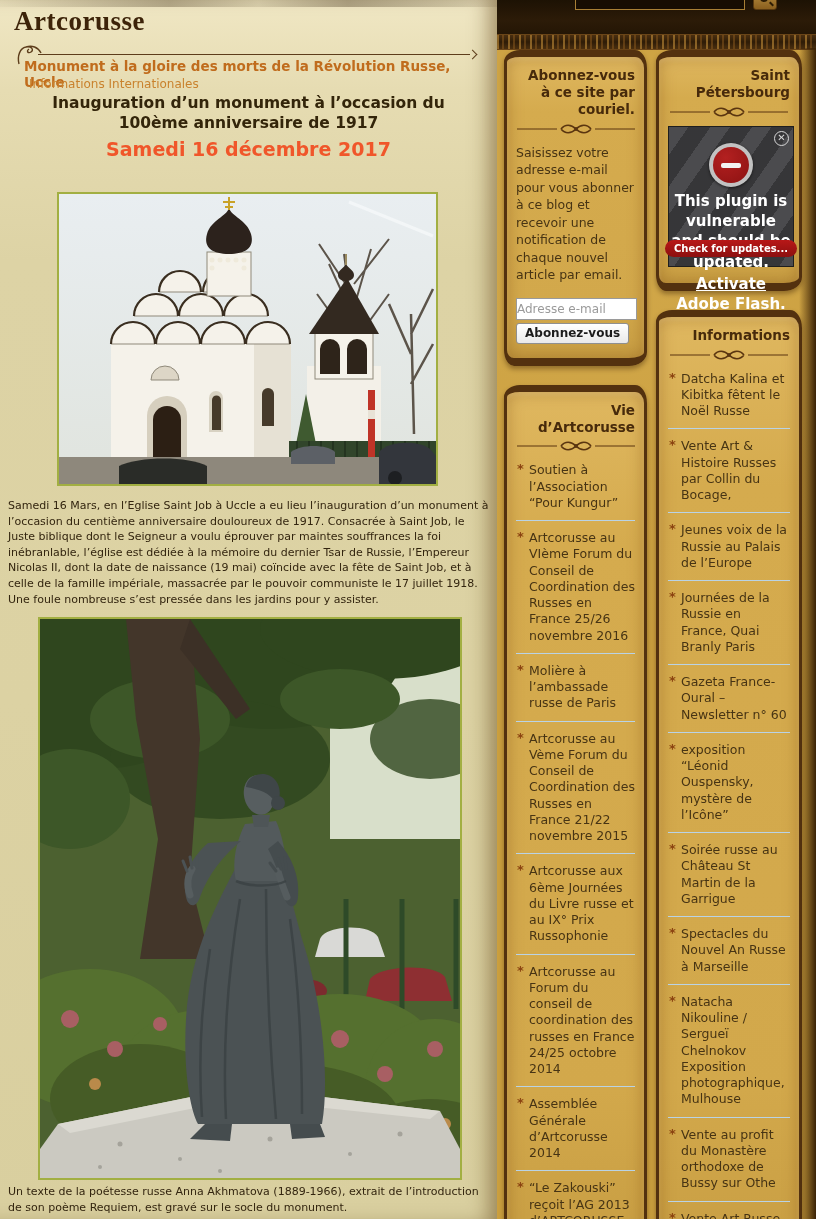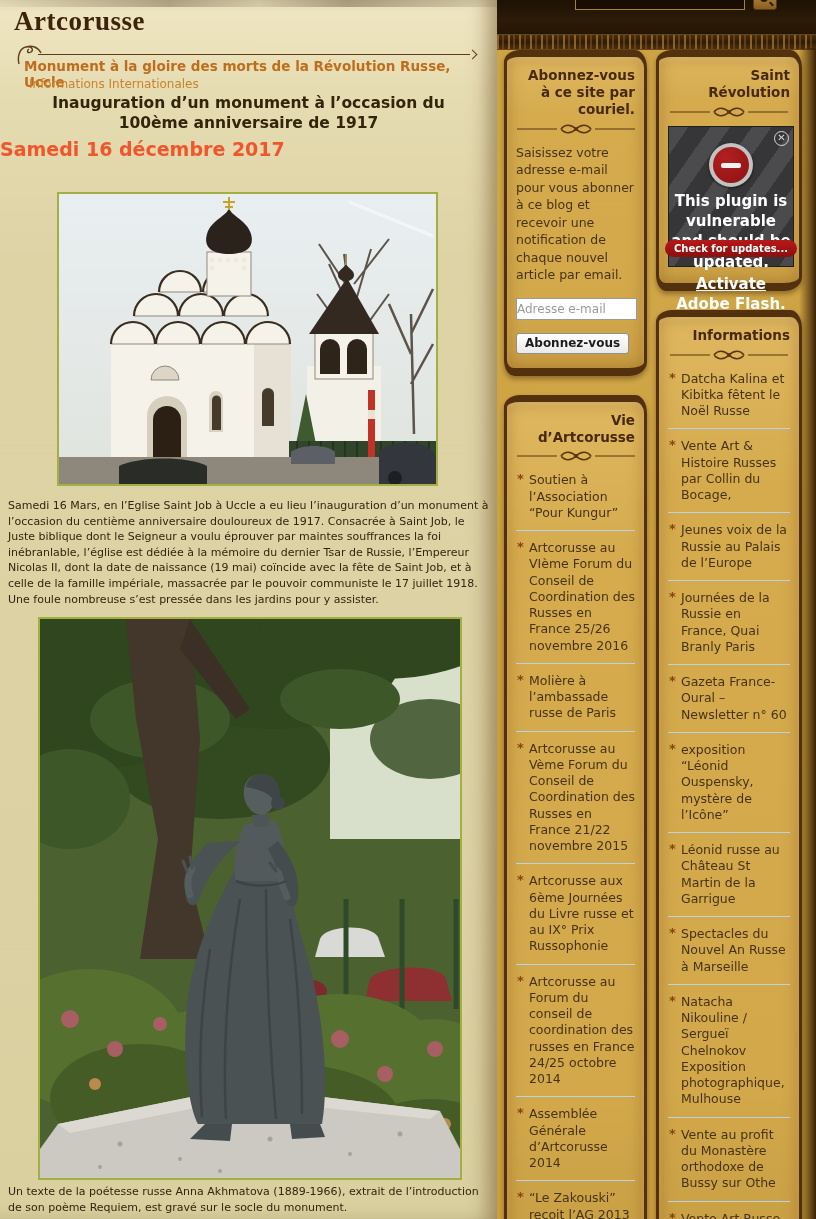--- a/index.html
+++ b/index.html
@@ -37,21 +37,21 @@
   .cat-sub {
     position:absolute; left:29px; top:77px;
     color:#c9822d; font-size:12px; cursor:pointer;
   }
   .post-title {
     position:absolute; left:20px; top:93px; width:457px;
     text-align:center; color:#33250a; font-size:15.5px; font-weight:bold; line-height:1.32;
   }
   .post-date {
     position:absolute; left:0; top:138px; width:497px;
-    color:#f0562a; font-size:19px; font-weight:bold;
+    text-align:center; color:#f0562a; font-size:19px; font-weight:bold;
   }
   figure.photo { position:absolute; border:2px solid #a2af42; background:#dfe5e2; overflow:hidden; }
   .photo-church { left:57px; top:192px; width:381px; height:294px; }
   .photo-statue { left:38px; top:617px; width:424px; height:563px; }
   .body-text {
     position:absolute; left:8px; width:481px;
     color:#33250f; font-size:11px; line-height:1.42;
   }
   .p1 { top:498px; }
   .p2 { top:592px; }
@@ -108,21 +108,21 @@
   .orn-div { display:block; margin:4px auto 2px; }
 
   .panel-desc { color:#473414; font-size:12.5px; line-height:1.4; margin-top:8px; }
   .email-input {
     display:block; width:121px; margin-top:14px; height:22px;
     border:1px solid #9a9a9a; background:#fff; font-size:12px; color:#555; padding:0 0;
     font-family:"DejaVu Sans", sans-serif;
   }
   .email-input::placeholder { color:#9a9a9a; }
   .subscribe-btn {
-    margin-top:13px; background:linear-gradient(180deg,#ffffff,#e9e9e9);
+    margin-top:3px; background:linear-gradient(180deg,#ffffff,#e9e9e9);
     border:1px solid #8f8f8f; border-radius:3px; padding:2px 8px 3px;
     font-size:12px; font-weight:bold; color:#1c1c1c; cursor:pointer;
     font-family:"DejaVu Sans", sans-serif;
   }
 
   ul.slist { list-style:none; margin-top:9px; }
   ul.slist li {
     position:relative; padding:0 0 9px 13px; margin-bottom:9px;
     border-bottom:1px solid #b9d3e6;
     color:#473414; font-size:12.5px; line-height:1.3; cursor:pointer;
@@ -422,21 +422,21 @@
           <li><span class="bul">*</span><span>Assemblée Générale d’Artcorusse 2014</span></li>
           <li><span class="bul">*</span><span>“Le Zakouski” reçoit l’AG 2013 d’ARTCORUSSE .</span></li>
         </ul>
     </div>
 
   </div>
 
   <div class="col col2">
 
     <div class="panel">
-      <h3>Saint Révolution</h3>
+      <h3>Saint Pétersbourg</h3>
       <svg class="orn-div" width="118" height="14" viewBox="0 0 118 14">
         <line x1="0" y1="7" x2="40" y2="7" stroke="#5a3510" stroke-width="1"></line>
         <line x1="78" y1="7" x2="118" y2="7" stroke="#5a3510" stroke-width="1"></line>
         <path d="M44,7 C48,2 54,2 59,7 C64,12 70,12 74,7 M44,7 C48,12 54,12 59,7 C64,2 70,2 74,7" fill="none" stroke="#5a3510" stroke-width="1.6"></path>
         <circle cx="59" cy="7" r="2" fill="#5a3510"></circle>
       </svg>
       <div class="flash-box">
         <div class="flash-close">✕</div>
         <div class="no-entry"></div>
         <div class="flash-txt">
@@ -456,21 +456,21 @@
         <path d="M44,7 C48,2 54,2 59,7 C64,12 70,12 74,7 M44,7 C48,12 54,12 59,7 C64,2 70,2 74,7" fill="none" stroke="#5a3510" stroke-width="1.6"></path>
         <circle cx="59" cy="7" r="2" fill="#5a3510"></circle>
       </svg>
       <ul class="slist">
           <li><span class="bul">*</span><span>Datcha Kalina et Kibitka fêtent le Noël Russe</span></li>
           <li><span class="bul">*</span><span>Vente Art &amp; Histoire Russes par Collin du Bocage,</span></li>
           <li><span class="bul">*</span><span>Jeunes voix de la Russie au Palais de l’Europe</span></li>
           <li><span class="bul">*</span><span>Journées de la Russie en France, Quai Branly Paris</span></li>
           <li><span class="bul">*</span><span>Gazeta France-Oural – Newsletter n° 60</span></li>
           <li><span class="bul">*</span><span>exposition “Léonid Ouspensky, mystère de l’Icône”</span></li>
-          <li><span class="bul">*</span><span>Léonid russe au Château St Martin de la Garrigue</span></li>
+          <li><span class="bul">*</span><span>Soirée russe au Château St Martin de la Garrigue</span></li>
           <li><span class="bul">*</span><span>Spectacles du Nouvel An Russe à Marseille</span></li>
           <li><span class="bul">*</span><span>Natacha Nikouline / Sergueï Chelnokov Exposition photographique, Mulhouse</span></li>
           <li><span class="bul">*</span><span>Vente au profit du Monastère orthodoxe de Bussy sur Othe</span></li>
           <li><span class="bul">*</span><span>Vente Art Russe 8 nov 2017 Paris</span></li>
         </ul>
     </div>
   </div>
 </div>
 
 </body></html>

